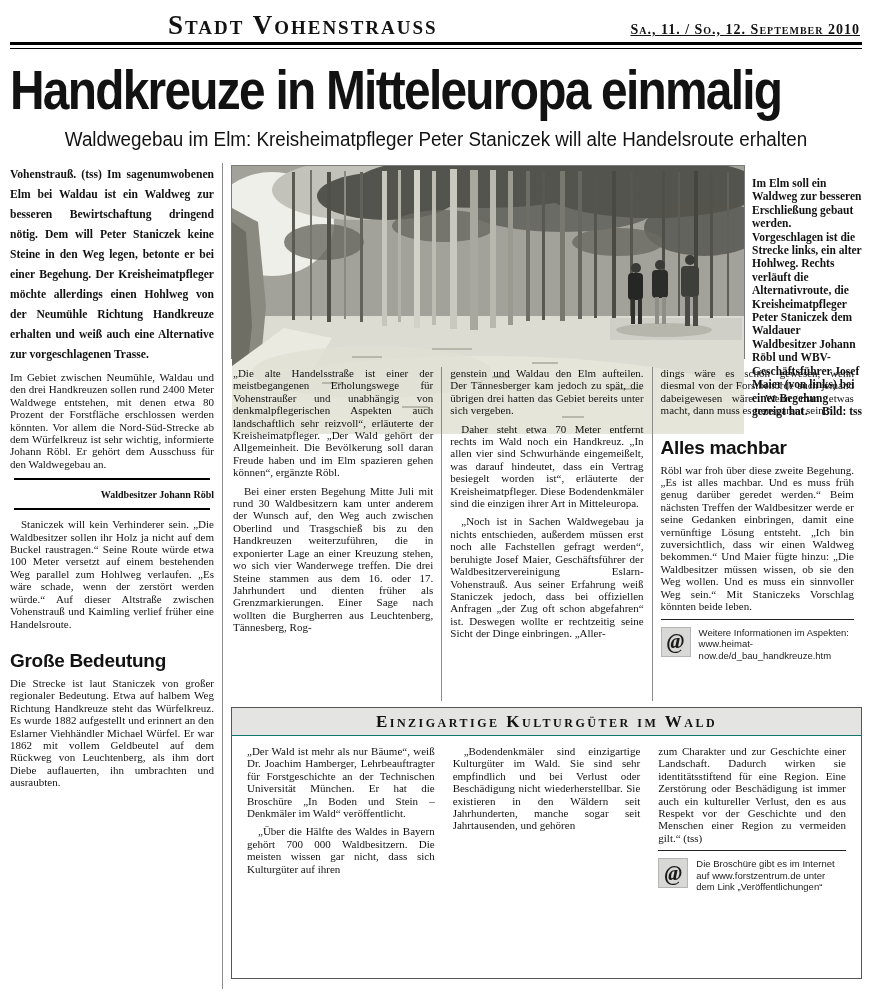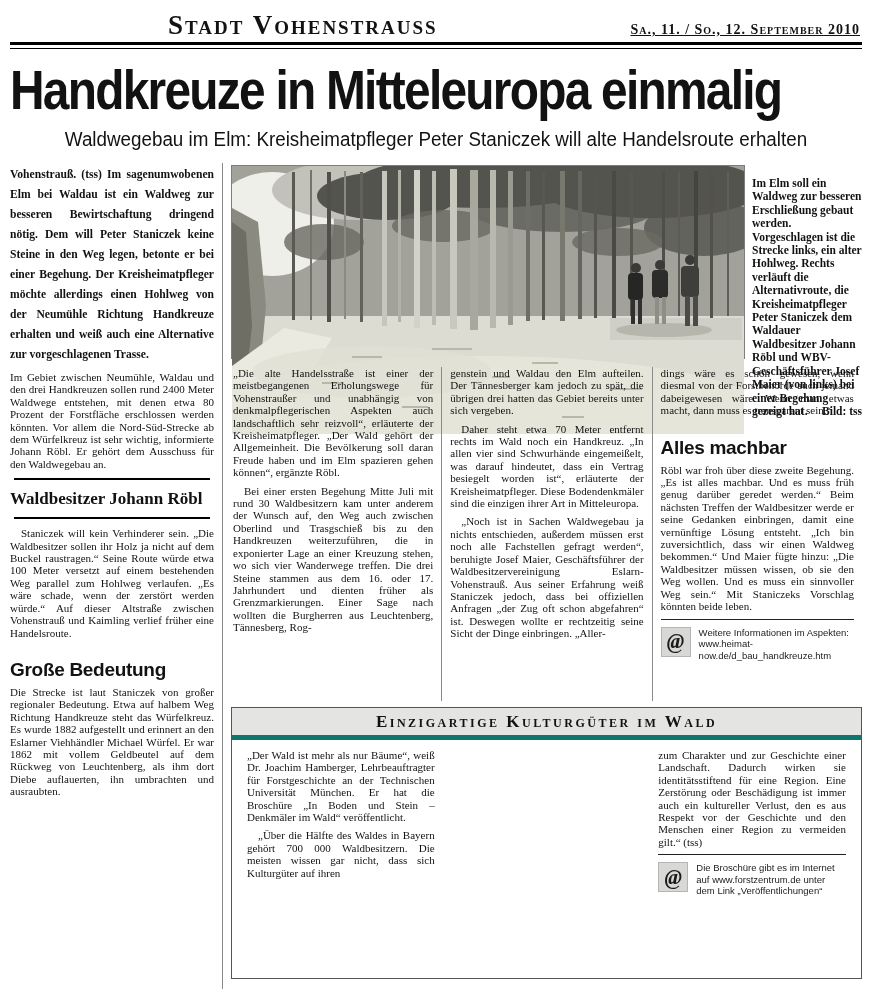--- a/index.html
+++ b/index.html
@@ -34,21 +34,21 @@
   
   p.body { font-size:11px; line-height:12.4px; text-align:justify; margin:0 0 6px; hyphens:auto; }
   p.ind  { text-indent:11px; }
   p.lead { font-weight:bold; font-size:11.6px; line-height:20px; }
   .sec-head { font-family:"Liberation Sans", sans-serif; font-weight:bold; font-size:19px; margin:20px 0 5px; letter-spacing:-0.3px; }
 
   
   .hrule { border:none; border-top:2px solid #000; margin:8px 4px; }
   .pullquote { text-align:center; font-size:14.5px; line-height:18.5px; padding:2px 10px 0; }
   .dropcap { font-size:42px; line-height:0.7; vertical-align:-9px; padding-right:1px; font-weight:500; }
-  .pq-attr { text-align:left; font-weight:bold; font-size:17px; margin:9px 0 2px; }
+  .pq-attr { text-align:right; font-weight:bold; font-size:10px; margin:9px 0 2px; }
 
   
   .photo-row { display:flex; gap:7px; height:194px; margin-bottom:8px; flex:0 0 auto; }
   .photo-fig { width:514px; flex:0 0 514px; margin:0; border:1px solid #7d7d7d; background:#cfcfc7; }
   .caption-col { flex:1; font-weight:bold; font-size:11.5px; line-height:13.4px; padding-top:12px; hyphens:auto; }
   .credit { float:right; font-weight:bold; }
 
   
   .three-cols { display:flex; height:334px; overflow:hidden; flex:0 0 auto; margin-bottom:6px; }
   .bcol { width:33.33%; padding:0 8px; overflow:hidden; }
@@ -57,21 +57,21 @@
 
   
   .note { display:flex; gap:8px; border-top:1px solid #222; padding-top:7px; margin-top:6px;
           font-family:"Liberation Sans", sans-serif; font-size:9.5px; line-height:11.5px; color:#222; }
   .at-box { width:30px; height:30px; flex:0 0 30px; background:#d8d8d6; border:1px solid #b5b5b5;
             display:flex; align-items:center; justify-content:center;
             font-family:"Liberation Serif", serif; font-style:italic; font-weight:bold; font-size:21px; color:#1a1a1a; }
 
   
   .infobox { border:1px solid #555; flex:1; display:flex; flex-direction:column; overflow:hidden; margin-bottom:10px; }
-  .infobox-title { background:#e4e4e2; border-bottom:5px solid #0f766e; text-align:center;
+  .infobox-title { background:#e4e4e2; border-bottom:1px solid #0f766e; text-align:center;
                    font-variant:small-caps; font-weight:600; font-size:17px; letter-spacing:2.5px; padding:4px 0 3px; }
   .infobox-body { display:flex; padding:9px 6px 0; flex:1; overflow:hidden; }
   .ibcol { width:33.33%; padding:0 9px; overflow:hidden; }
 </style>
 </head>
 <body>
 
 <div class="page">
 
   <div class="masthead">
@@ -208,20 +208,21 @@
       </div>
 
       <div class="infobox">
         <div class="infobox-title">Einzigartige Kulturgüter im Wald</div>
         <div class="infobox-body">
           <div class="ibcol">
             <p class="body">„Der Wald ist mehr als nur Bäume“, weiß Dr. Joachim Hamberger, Lehrbeauftragter für Forstgeschichte an der Technischen Universität München. Er hat die Broschüre „In Boden und Stein – Denkmäler im Wald“ veröffentlicht.</p>
             <p class="body ind">„Über die Hälfte des Waldes in Bayern gehört 700 000 Waldbesitzern. Die meisten wissen gar nicht, dass sich Kulturgüter auf ihren</p>
           </div>
           <div class="ibcol">
+            <p class="body ind">„Bodendenkmäler sind einzigartige Kulturgüter im Wald. Sie sind sehr empfindlich und bei Verlust oder Beschädigung nicht wiederherstellbar. Sie existieren in den Wäldern seit Jahrhunderten, manche sogar seit Jahrtausenden, und gehören</p>
           </div>
           <div class="ibcol">
             <p class="body">zum Charakter und zur Geschichte einer Landschaft. Dadurch wirken sie identitätsstiftend für eine Region. Eine Zerstörung oder Beschädigung ist immer auch ein kultureller Verlust, den es aus Respekt vor der Geschichte und den Menschen einer Region zu vermeiden gilt.“ (tss)</p>
             <div class="note">
               <span class="at-box">@</span>
               <span>Die Broschüre gibt es im Internet auf www.forstzentrum.de unter dem Link „Veröffentlichungen“</span>
             </div>
           </div>
         </div>
       </div>

